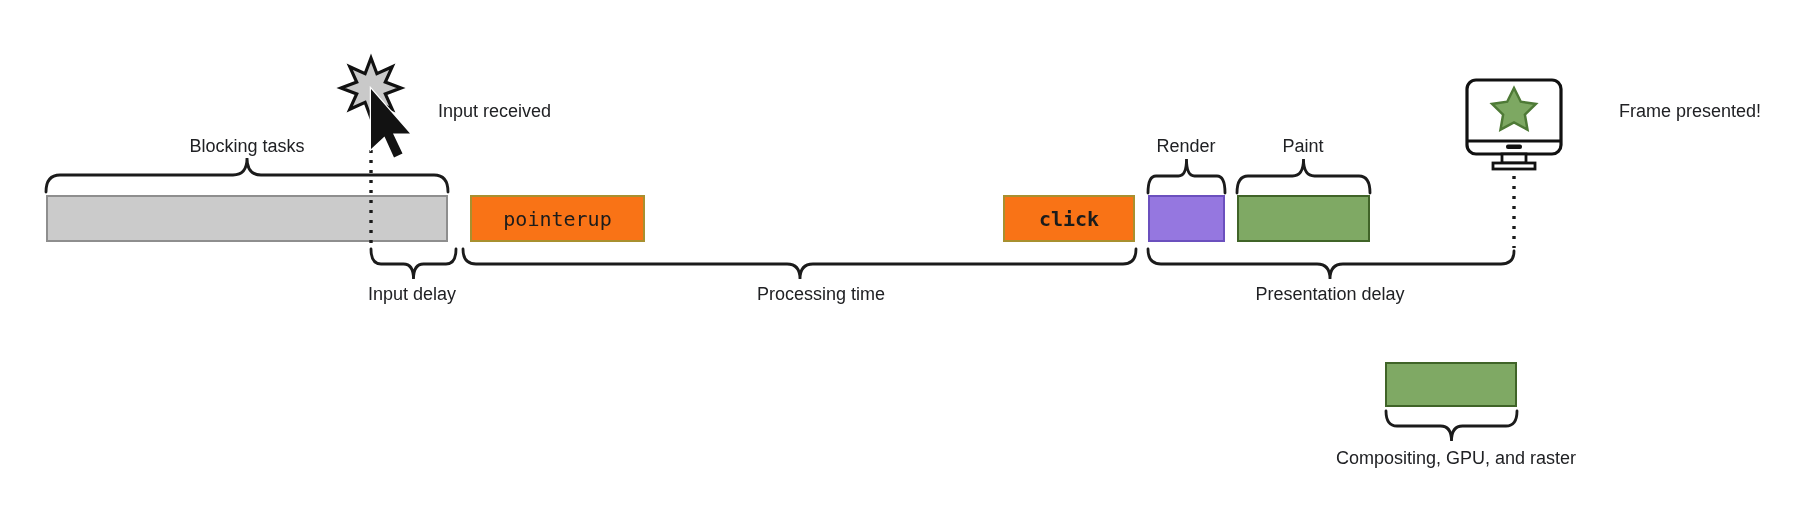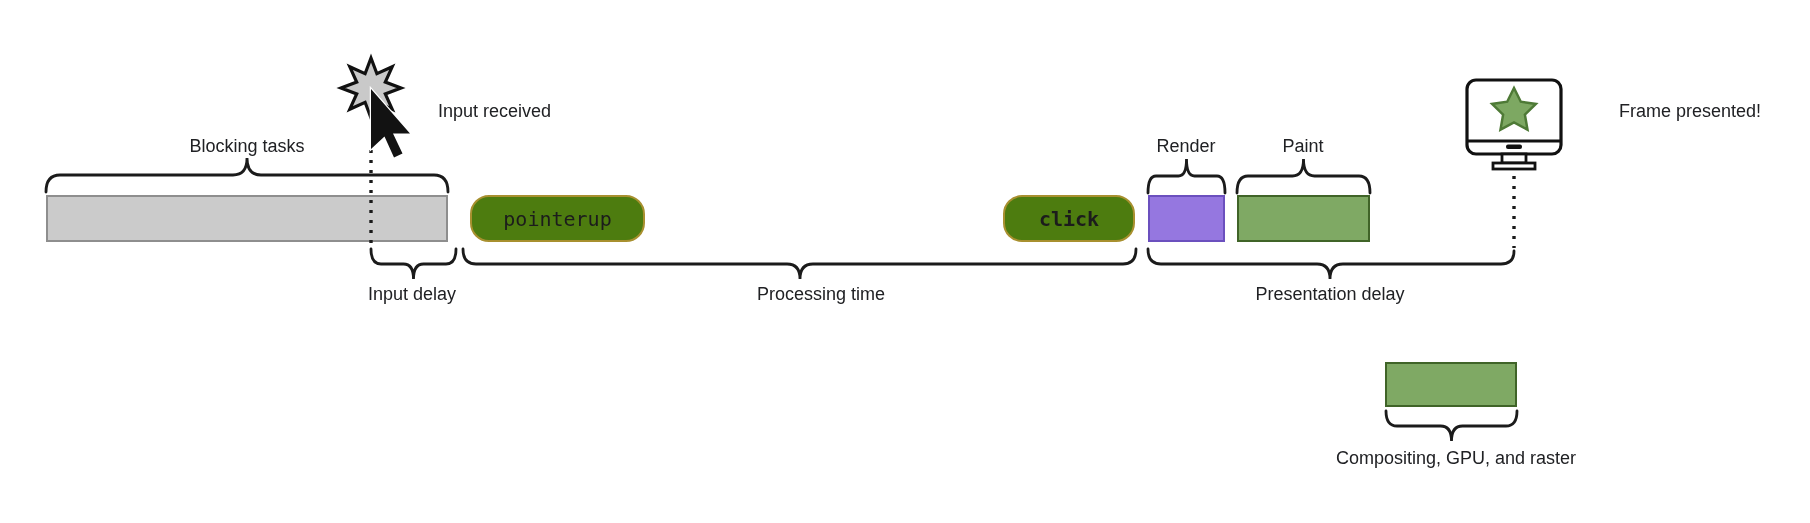--- a/index.html
+++ b/index.html
@@ -12,21 +12,21 @@
   }
   .bar{
     position:absolute;
     top:195px;height:47px;
     box-sizing:border-box;
     border:2.5px solid;
     display:flex;align-items:center;justify-content:center;
     z-index:1;
   }
   .bar-gray  {background:#CBCBCB;border-color:#8E8E8E;}
-  .bar-yellow{background:#4d7c0f;border-color:#A8902F;border-radius:19px;}
+  .bar-yellow{background:#f97316;border-color:#A8902F;}
   .bar-purple{background:#9577E0;border-color:#6B50BE;}
   .bar-green {background:#7FA964;border-color:#406428;}
   .bar .mono{
     font-family:"DejaVu Sans Mono","Liberation Mono",monospace;
     font-size:20px;color:#1c1c1c;letter-spacing:0;
   }
   .overlay{
     position:absolute;left:0;top:0;width:1810px;height:523px;
     z-index:2;pointer-events:none;
   }

